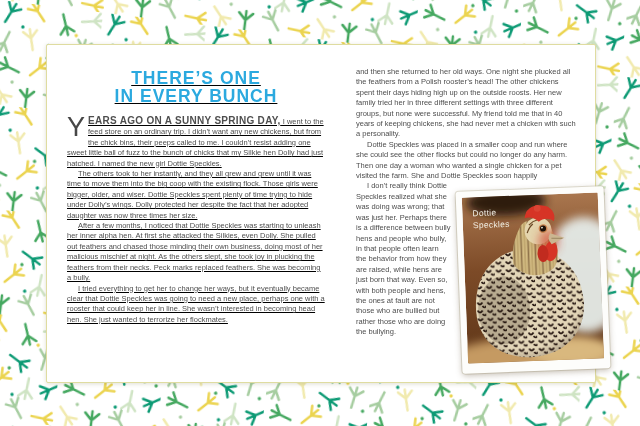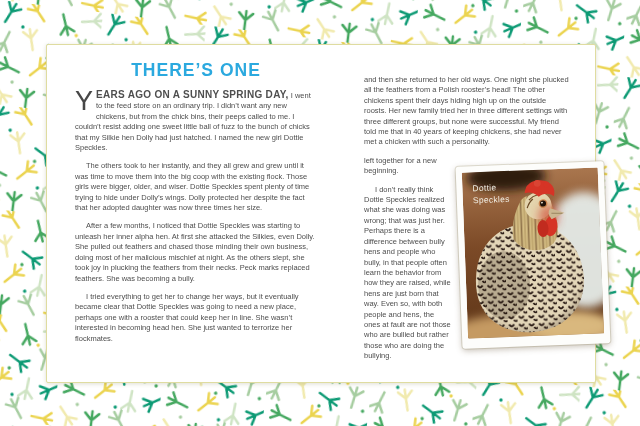--- a/index.html
+++ b/index.html
@@ -7,29 +7,29 @@
     width:640px;height:426px;position:relative;overflow:hidden;
     background:#ffffff;
     font-family:"Liberation Sans", sans-serif;
   }
   .bg-pattern{position:absolute;left:0;top:0;width:640px;height:426px;}
   .book-card{
     position:absolute;left:46px;top:44px;width:548px;height:337px;
     background:#ffffff;border:1px solid #DFDCA0;border-radius:2px;
     box-shadow:0 1px 4px rgba(110,110,60,.22);
   }
-  .left-col{position:absolute;left:20px;top:16px;width:258px;}
+  .left-col{position:absolute;left:20px;top:24px;width:258px;text-decoration:underline;}
   .right-col{position:absolute;left:309px;top:22px;width:221px;}
   .page-title{
     text-align:center;color:#2BA9DF;font-weight:bold;
     font-size:17.5px;line-height:18px;letter-spacing:1px;
   }
   .body-text{color:#4E4E4E;font-size:7.5px;line-height:10.4px;text-align:left;}
   .left-col .body-text{margin-top:11px;}
-  .para{margin:8px;}
+  .para{margin:0;}
   .para.indent{text-indent:11px;}
   .drop-cap{
     float:left;font-size:27px;line-height:21px;padding:1px 3px 0 0;
     color:#474747;font-weight:400;
   }
   .lead-in{font-weight:bold;font-size:10px;letter-spacing:.3px;}
   .polaroid{
     float:right;width:148px;height:182px;
     margin:8px -30px 4px 8px;position:relative;
   }
@@ -81,34 +81,36 @@
   </defs>
   <rect x="0" y="0" width="640" height="426" fill="#ffffff"></rect>
   <rect x="0" y="0" width="640" height="426" fill="url(#tracks)"></rect>
 </svg>
 
 <div class="book-card">
 
   <div class="left-col">
     <div class="page-title">
       <div>THERE’S ONE</div>
+      <div>IN EVERY BUNCH</div>
     </div>
     <div class="body-text">
       <div class="para">
         <span class="drop-cap">Y</span><span class="lead-in">EARS AGO ON A SUNNY SPRING DAY,</span><span> I went to the feed store on an ordinary trip. I didn’t want any new chickens, but from the chick bins, their peeps called to me. I couldn’t resist adding one sweet little ball of fuzz to the bunch of chicks that my Silkie hen Dolly had just hatched. I named the new girl Dottie Speckles.</span>
       </div>
       <div class="para indent">The others took to her instantly, and they all grew and grew until it was time to move them into the big coop with the existing flock. Those girls were bigger, older, and wiser. Dottie Speckles spent plenty of time trying to hide under Dolly’s wings. Dolly protected her despite the fact that her adopted daughter was now three times her size.</div>
       <div class="para indent">After a few months, I noticed that Dottie Speckles was starting to unleash her inner alpha hen. At first she attacked the Silkies, even Dolly. She pulled out feathers and chased those minding their own business, doing most of her malicious mischief at night. As the others slept, she took joy in plucking the feathers from their necks. Peck marks replaced feathers. She was becoming a bully.</div>
       <div class="para indent">I tried everything to get her to change her ways, but it eventually became clear that Dottie Speckles was going to need a new place, perhaps one with a rooster that could keep her in line. She wasn’t interested in becoming head hen. She just wanted to terrorize her flockmates.</div>
     </div>
   </div>
 
   <div class="right-col">
     <div class="body-text">
       <div class="para">and then she returned to her old ways. One night she plucked all the feathers from a Polish rooster’s head! The other chickens spent their days hiding high up on the outside roosts. Her new family tried her in three different settings with three different groups, but none were successful. My friend told me that in 40 years of keeping chickens, she had never met a chicken with such a personality.</div>
+      <div class="para indent">Dottie Speckles was placed in a smaller coop and run where she could see the other flocks but could no longer do any harm. Then one day a woman who wanted a single chicken for a pet visited the farm. She and Dottie Speckles soon happily</div>
 
       <div class="polaroid">
         <div class="polaroid-frame">
           <svg class="photo-svg" viewBox="0 0 136 166" preserveAspectRatio="none">
             <defs>
               <linearGradient id="bgGrad" x1="0" y1="0" x2="0" y2="1">
                 <stop offset="0" stop-color="#A9764E"></stop>
                 <stop offset="0.45" stop-color="#7C4A27"></stop>
                 <stop offset="1" stop-color="#5E3618"></stop>
               </linearGradient>
@@ -162,18 +164,17 @@
             <circle cx="79" cy="33" r="0.9" fill="#F5EEDD"></circle>
 
             <ellipse cx="38" cy="114" rx="26" ry="34" fill="#241509" opacity="0.22"></ellipse>
 
             <text class="photo-label" x="10" y="19">Dottie</text>
             <text class="photo-label" x="10" y="31">Speckles</text>
           </svg>
         </div>
       </div>
 
-      <div class="para">left together for a new beginning.</div>
       <div class="para indent">I don’t really think Dottie Speckles realized what she was doing was wrong; that was just her. Perhaps there is a difference between bully hens and people who bully, in that people often learn the behavior from how they are raised, while hens are just born that way. Even so, with both people and hens, the ones at fault are not those who are bullied but rather those who are doing the bullying.</div>
     </div>
   </div>
 
 </div>
 
 </body></html>

